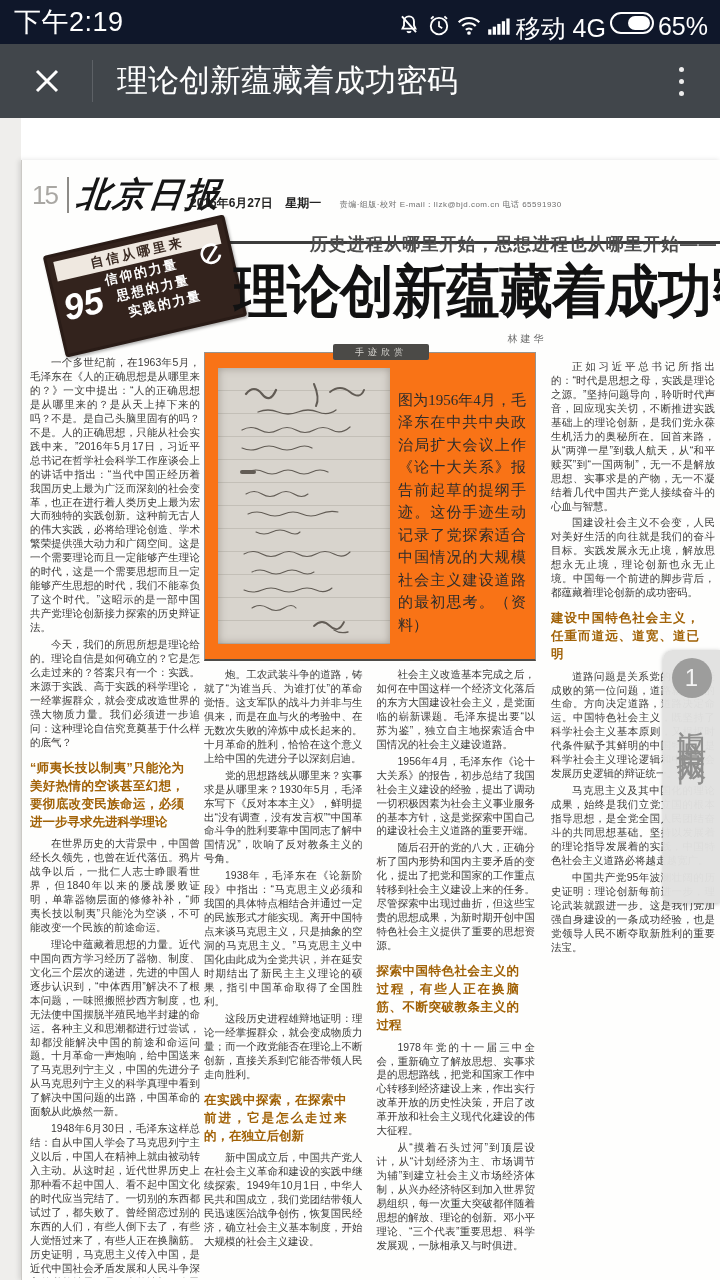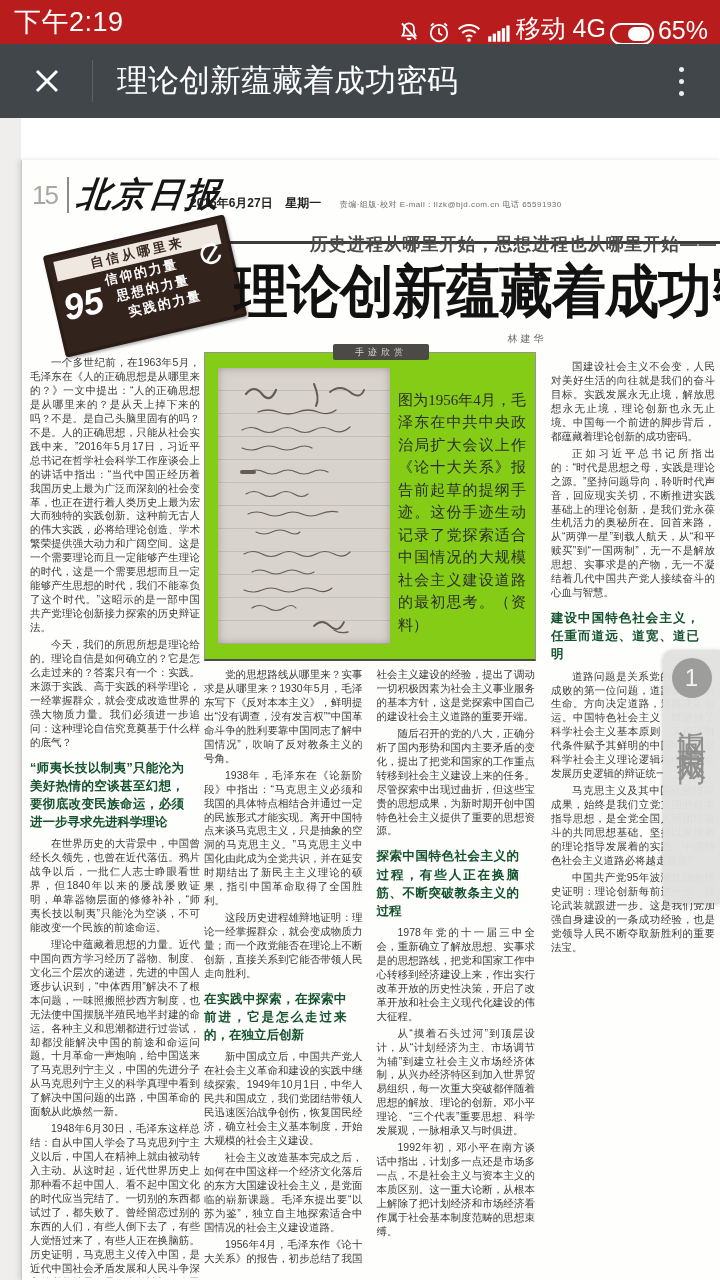--- a/index.html
+++ b/index.html
@@ -1,23 +1,23 @@
 <!DOCTYPE html>
 <html><head>
 <meta charset="utf-8">
 <style>
   html,body{margin:0;padding:0;background:#fff;}
   #screen{position:relative;width:720px;height:1280px;overflow:hidden;background:#fff;
           font-family:"Liberation Sans",sans-serif;}
 
   
-  .statusbar{position:absolute;left:0;top:0;width:720px;height:44px;background:#b91c1c;
+  .statusbar{position:absolute;left:0;top:0;width:720px;height:44px;background:#0f172a;
              display:flex;align-items:center;color:#fff;}
   .sb-time{font-size:27px;margin-left:14px;letter-spacing:.5px;}
-  .sb-right{margin-left:auto;display:flex;align-items:flex-end;gap:4px;margin-right:12px;margin-top:13px;}
+  .sb-right{margin-left:auto;display:flex;align-items:flex-start;gap:4px;margin-right:12px;margin-top:13px;}
   .sb-ico{width:26px;height:26px;display:block;}
   .sb-net{font-size:25px;}
   .battery{position:relative;width:44px;height:22px;border:2px solid #fff;border-radius:11px;box-sizing:border-box;}
   .battery .fill{position:absolute;top:2px;bottom:2px;right:2px;width:54%;background:#fff;border-radius:7px;}
   .sb-pct{font-size:25px;}
 
   
   .titlebar{position:absolute;left:0;top:44px;width:720px;height:74px;background:#41464b;
             display:flex;align-items:center;color:#fff;}
   .tb-close{width:30px;height:30px;margin-left:32px;cursor:pointer;}
@@ -60,37 +60,37 @@
   .stamp-body{display:flex;align-items:center;padding:0 6px;}
   .stamp-num{font-size:36px;font-weight:bold;font-style:italic;margin-right:6px;line-height:1;}
   .stamp-lines{display:flex;flex-direction:column;gap:1px;}
   .stamp-lines span{font-size:13px;font-weight:bold;letter-spacing:2px;line-height:1.3;}
   .stamp-lines span:nth-child(2){margin-left:8px;}
   .stamp-lines span:nth-child(3){margin-left:16px;}
   .stamp-emblem{margin-left:auto;width:26px;height:26px;align-self:flex-start;margin-top:-6px;}
 
   
   .letterbox{position:absolute;left:182px;top:192px;width:330px;height:306px;
-             border:1px solid #97948f;border-bottom:2px solid #4e4c49;background:#84cc16;}
+             border:1px solid #97948f;border-bottom:2px solid #4e4c49;background:#f97316;}
   .lb-tab{position:absolute;left:128px;top:-9px;width:96px;height:16px;background:#4b4a47;
           color:#d9d7d2;font-size:9px;text-align:center;line-height:16px;letter-spacing:4px;border-radius:2px;}
   .lb-photo{position:absolute;left:13px;top:15px;width:172px;height:276px;background:#d8d4cd;
             background-image:repeating-linear-gradient(#d8d4cd 0 22px,#c3bfb7 22px 23px);
             box-shadow:inset 0 0 8px rgba(90,80,70,.45);}
   .lb-caption{position:absolute;right:9px;bottom:23px;width:128px;font-size:15px;line-height:1.5;
               color:#2e2d2c;text-align:justify;font-family:Liberation Serif, serif;}
 
   
   .col{position:absolute;overflow:hidden;}
   .col1{left:8px;top:196px;width:170px;height:922px;}
   .colmid{left:182px;top:508px;width:331px;height:610px;column-count:2;column-gap:14px;}
   .col4{left:529px;top:200px;width:164px;height:918px;}
   .bp{font-size:10.5px;line-height:1.33;color:#3b3a39;text-align:justify;text-indent:2em;
       margin:0 0 3px 0;word-break:break-all;}
-  .bh{font-size:12.5px;line-height:1.45;color:#14532d;font-weight:bold;margin:9px 16px 6px 0;
+  .bh{font-size:12.5px;line-height:1.45;color:#a16207;font-weight:bold;margin:9px 16px 6px 0;
       text-align:justify;word-break:break-all;}
 
   
   .floatbtn{position:absolute;right:0;top:650px;width:57px;height:253px;background:rgba(225,225,224,.97);
             border-radius:9px 0 0 9px;box-shadow:0 1px 4px rgba(0,0,0,.25);
             display:flex;flex-direction:column;align-items:center;cursor:pointer;}
   .fb-badge{width:40px;height:40px;border-radius:50%;background:#9d9d9c;color:#f4f4f4;
             font-size:24px;display:flex;align-items:center;justify-content:center;margin-top:8px;}
   .fb-label{writing-mode:vertical-rl;font-size:30px;color:#8f8f8e;letter-spacing:7px;margin-top:8px;line-height:1;}
 </style>
@@ -210,36 +210,37 @@
 
     <div class="col col1">
         <p class="bp">一个多世纪前，在1963年5月，毛泽东在《人的正确思想是从哪里来的？》一文中提出：“人的正确思想是从哪里来的？是从天上掉下来的吗？不是。是自己头脑里固有的吗？不是。人的正确思想，只能从社会实践中来。”2016年5月17日，习近平总书记在哲学社会科学工作座谈会上的讲话中指出：“当代中国正经历着我国历史上最为广泛而深刻的社会变革，也正在进行着人类历史上最为宏大而独特的实践创新。这种前无古人的伟大实践，必将给理论创造、学术繁荣提供强大动力和广阔空间。这是一个需要理论而且一定能够产生理论的时代，这是一个需要思想而且一定能够产生思想的时代，我们不能辜负了这个时代。”这昭示的是一部中国共产党理论创新接力探索的历史辩证法。</p>
         <p class="bp">今天，我们的所思所想是理论给的。理论自信是如何确立的？它是怎么走过来的？答案只有一个：实践。来源于实践、高于实践的科学理论，一经掌握群众，就会变成改造世界的强大物质力量。我们必须进一步追问：这种理论自信究竟奠基于什么样的底气？</p>
         <h3 class="bh">“师夷长技以制夷”只能沦为美好热情的空谈甚至幻想，要彻底改变民族命运，必须进一步寻求先进科学理论</h3>
         <p class="bp">在世界历史的大背景中，中国曾经长久领先，也曾在近代落伍。鸦片战争以后，一批仁人志士睁眼看世界，但1840年以来的屡战屡败证明，单靠器物层面的修修补补，“师夷长技以制夷”只能沦为空谈，不可能改变一个民族的前途命运。</p>
         <p class="bp">理论中蕴藏着思想的力量。近代中国向西方学习经历了器物、制度、文化三个层次的递进，先进的中国人逐步认识到，“中体西用”解决不了根本问题，一味照搬照抄西方制度，也无法使中国摆脱半殖民地半封建的命运。各种主义和思潮都进行过尝试，却都没能解决中国的前途和命运问题。十月革命一声炮响，给中国送来了马克思列宁主义，中国的先进分子从马克思列宁主义的科学真理中看到了解决中国问题的出路，中国革命的面貌从此焕然一新。</p>
         <p class="bp">1948年6月30日，毛泽东这样总结：自从中国人学会了马克思列宁主义以后，中国人在精神上就由被动转入主动。从这时起，近代世界历史上那种看不起中国人、看不起中国文化的时代应当完结了。一切别的东西都试过了，都失败了。曾经留恋过别的东西的人们，有些人倒下去了，有些人觉悟过来了，有些人正在换脑筋。历史证明，马克思主义传入中国，是近代中国社会矛盾发展和人民斗争深入的必然结果，是历史的选择、人民的选择。</p>
       </div>
     <div class="col colmid">
+        <p class="bp">炮。工农武装斗争的道路，铸就了“为谁当兵、为谁打仗”的革命觉悟。这支军队的战斗力并非与生俱来，而是在血与火的考验中、在无数次失败的淬炼中成长起来的。十月革命的胜利，恰恰在这个意义上给中国的先进分子以深刻启迪。</p>
         <p class="bp">党的思想路线从哪里来？实事求是从哪里来？1930年5月，毛泽东写下《反对本本主义》，鲜明提出“没有调查，没有发言权”“中国革命斗争的胜利要靠中国同志了解中国情况”，吹响了反对教条主义的号角。</p>
         <p class="bp">1938年，毛泽东在《论新阶段》中指出：“马克思主义必须和我国的具体特点相结合并通过一定的民族形式才能实现。离开中国特点来谈马克思主义，只是抽象的空洞的马克思主义。”马克思主义中国化由此成为全党共识，并在延安时期结出了新民主主义理论的硕果，指引中国革命取得了全国胜利。</p>
         <p class="bp">这段历史进程雄辩地证明：理论一经掌握群众，就会变成物质力量；而一个政党能否在理论上不断创新，直接关系到它能否带领人民走向胜利。</p>
         <h3 class="bh">在实践中探索，在探索中前进，它是怎么走过来的，在独立后创新</h3>
         <p class="bp">新中国成立后，中国共产党人在社会主义革命和建设的实践中继续探索。1949年10月1日，中华人民共和国成立，我们党团结带领人民迅速医治战争创伤，恢复国民经济，确立社会主义基本制度，开始大规模的社会主义建设。</p>
         <p class="bp">社会主义改造基本完成之后，如何在中国这样一个经济文化落后的东方大国建设社会主义，是党面临的崭新课题。毛泽东提出要“以苏为鉴”，独立自主地探索适合中国情况的社会主义建设道路。</p>
         <p class="bp">1956年4月，毛泽东作《论十大关系》的报告，初步总结了我国社会主义建设的经验，提出了调动一切积极因素为社会主义事业服务的基本方针，这是党探索中国自己的建设社会主义道路的重要开端。</p>
         <p class="bp">随后召开的党的八大，正确分析了国内形势和国内主要矛盾的变化，提出了把党和国家的工作重点转移到社会主义建设上来的任务。尽管探索中出现过曲折，但这些宝贵的思想成果，为新时期开创中国特色社会主义提供了重要的思想资源。</p>
         <h3 class="bh">探索中国特色社会主义的过程，有些人正在换脑筋、不断突破教条主义的过程</h3>
         <p class="bp">1978年党的十一届三中全会，重新确立了解放思想、实事求是的思想路线，把党和国家工作中心转移到经济建设上来，作出实行改革开放的历史性决策，开启了改革开放和社会主义现代化建设的伟大征程。</p>
         <p class="bp">从“摸着石头过河”到顶层设计，从“计划经济为主、市场调节为辅”到建立社会主义市场经济体制，从兴办经济特区到加入世界贸易组织，每一次重大突破都伴随着思想的解放、理论的创新。邓小平理论、“三个代表”重要思想、科学发展观，一脉相承又与时俱进。</p>
         <p class="bp">1992年初，邓小平在南方谈话中指出，计划多一点还是市场多一点，不是社会主义与资本主义的本质区别。这一重大论断，从根本上解除了把计划经济和市场经济看作属于社会基本制度范畴的思想束缚。</p>
       </div>
     <div class="col col4">
+        <p class="bp">正如习近平总书记所指出的：“时代是思想之母，实践是理论之源。”坚持问题导向，聆听时代声音，回应现实关切，不断推进实践基础上的理论创新，是我们党永葆生机活力的奥秘所在。回首来路，从“两弹一星”到载人航天，从“和平赎买”到“一国两制”，无一不是解放思想、实事求是的产物，无一不凝结着几代中国共产党人接续奋斗的心血与智慧。</p>
         <p class="bp">国建设社会主义不会变，人民对美好生活的向往就是我们的奋斗目标。实践发展永无止境，解放思想永无止境，理论创新也永无止境。中国每一个前进的脚步背后，都蕴藏着理论创新的成功密码。</p>
-        <p class="bp">正如习近平总书记所指出的：“时代是思想之母，实践是理论之源。”坚持问题导向，聆听时代声音，回应现实关切，不断推进实践基础上的理论创新，是我们党永葆生机活力的奥秘所在。回首来路，从“两弹一星”到载人航天，从“和平赎买”到“一国两制”，无一不是解放思想、实事求是的产物，无一不凝结着几代中国共产党人接续奋斗的心血与智慧。</p>
         <h3 class="bh">建设中国特色社会主义，任重而道远、道宽、道已明</h3>
         <p class="bp">道路问题是关系党的事业兴衰成败的第一位问题，道路就是党的生命。方向决定道路，道路决定命运。中国特色社会主义，既坚持了科学社会主义基本原则，又根据时代条件赋予其鲜明的中国特色，是科学社会主义理论逻辑和中国社会发展历史逻辑的辩证统一。</p>
         <p class="bp">马克思主义及其中国化的理论成果，始终是我们立党立国的根本指导思想，是全党全国人民团结奋斗的共同思想基础。坚持以发展着的理论指导发展着的实践，中国特色社会主义道路必将越走越宽广。</p>
         <p class="bp">中国共产党95年波澜壮阔的历史证明：理论创新每前进一步，理论武装就跟进一步。这是我们党加强自身建设的一条成功经验，也是党领导人民不断夺取新胜利的重要法宝。</p>
       </div>
   </div>
 
   <div class="floatbtn">
     <div class="fb-badge">1</div>
     <div class="fb-label">返回京报网</div>

